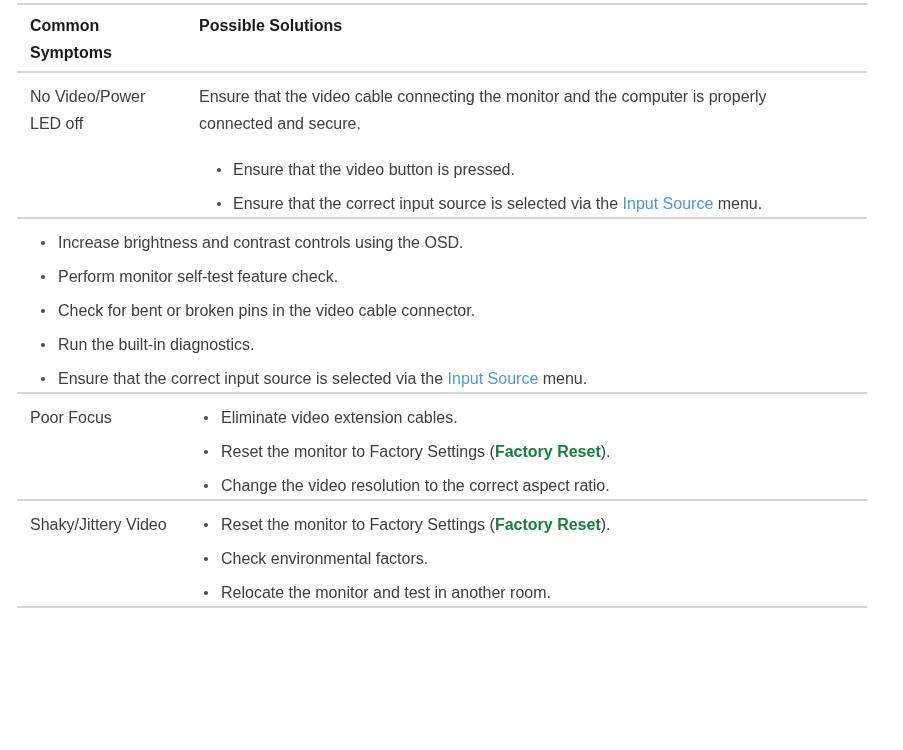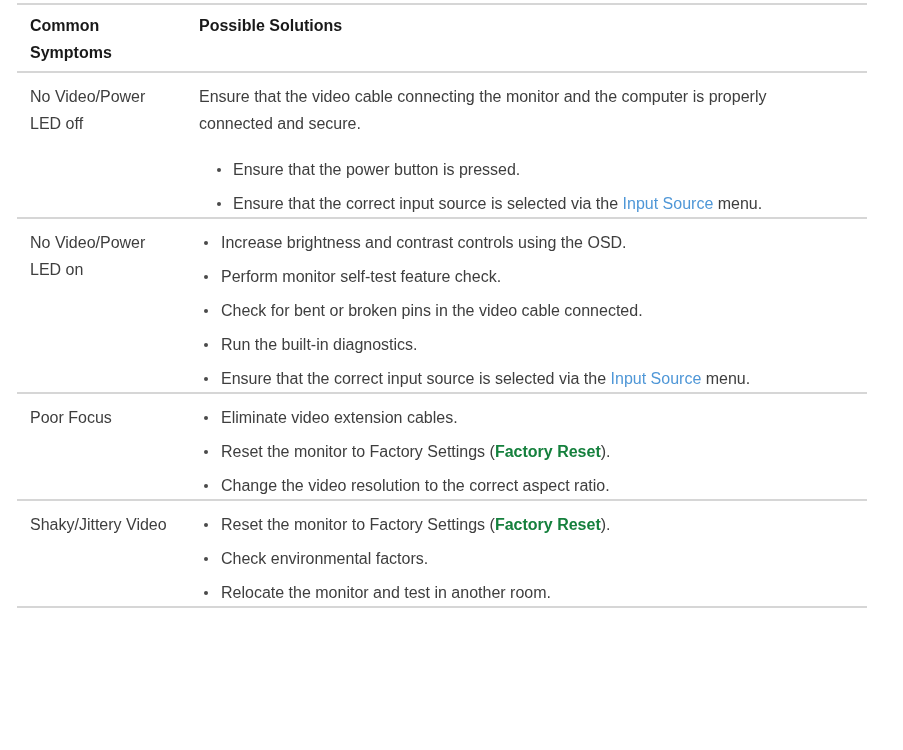--- a/index.html
+++ b/index.html
@@ -76,45 +76,44 @@
       <div class="col-solutions">Possible Solutions</div>
     </div>
 
     <div class="t-row body-row">
       <div class="col-symptom">No Video/Power LED off</div>
       <div class="col-solutions">
         <p class="intro">Ensure that the video cable connecting the monitor and the computer is properly connected and secure.</p>
         <ul class="bullets bullets-indented">
           <li class="bullet">
             <span class="dot"></span>
-            <span class="bullet-text"><span>Ensure that the power button is pressed.</span></span>
+            <span class="bullet-text"><span>Ensure that the video button is pressed.</span></span>
           </li>
           <li class="bullet">
             <span class="dot"></span>
             <span class="bullet-text"><span>Ensure that the correct input source is selected via the </span><a class="link">Input Source</a><span> menu.</span></span>
           </li>
         </ul>
       </div>
     </div>
 
     <div class="t-row body-row">
-      <div class="col-symptom">No Video/Power LED on</div>
       <div class="col-solutions">
         <ul class="bullets">
           <li class="bullet">
             <span class="dot"></span>
             <span class="bullet-text"><span>Increase brightness and contrast controls using the OSD.</span></span>
           </li>
           <li class="bullet">
             <span class="dot"></span>
             <span class="bullet-text"><span>Perform monitor self-test feature check.</span></span>
           </li>
           <li class="bullet">
             <span class="dot"></span>
-            <span class="bullet-text"><span>Check for bent or broken pins in the video cable connected.</span></span>
+            <span class="bullet-text"><span>Check for bent or broken pins in the video cable connector.</span></span>
           </li>
           <li class="bullet">
             <span class="dot"></span>
             <span class="bullet-text"><span>Run the built-in diagnostics.</span></span>
           </li>
           <li class="bullet">
             <span class="dot"></span>
             <span class="bullet-text"><span>Ensure that the correct input source is selected via the </span><a class="link">Input Source</a><span> menu.</span></span>
           </li>
         </ul>

